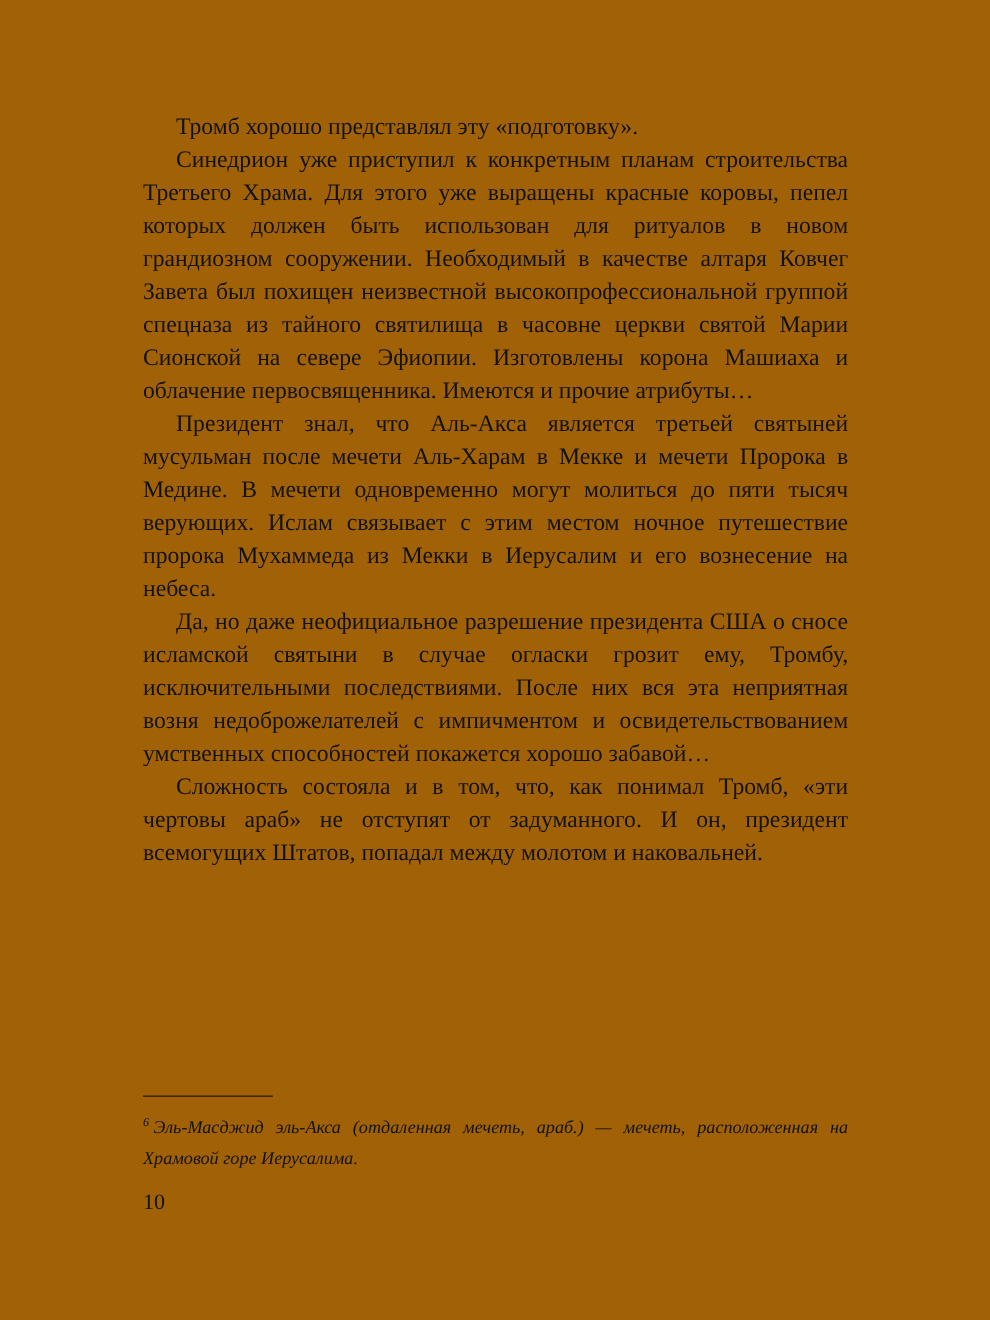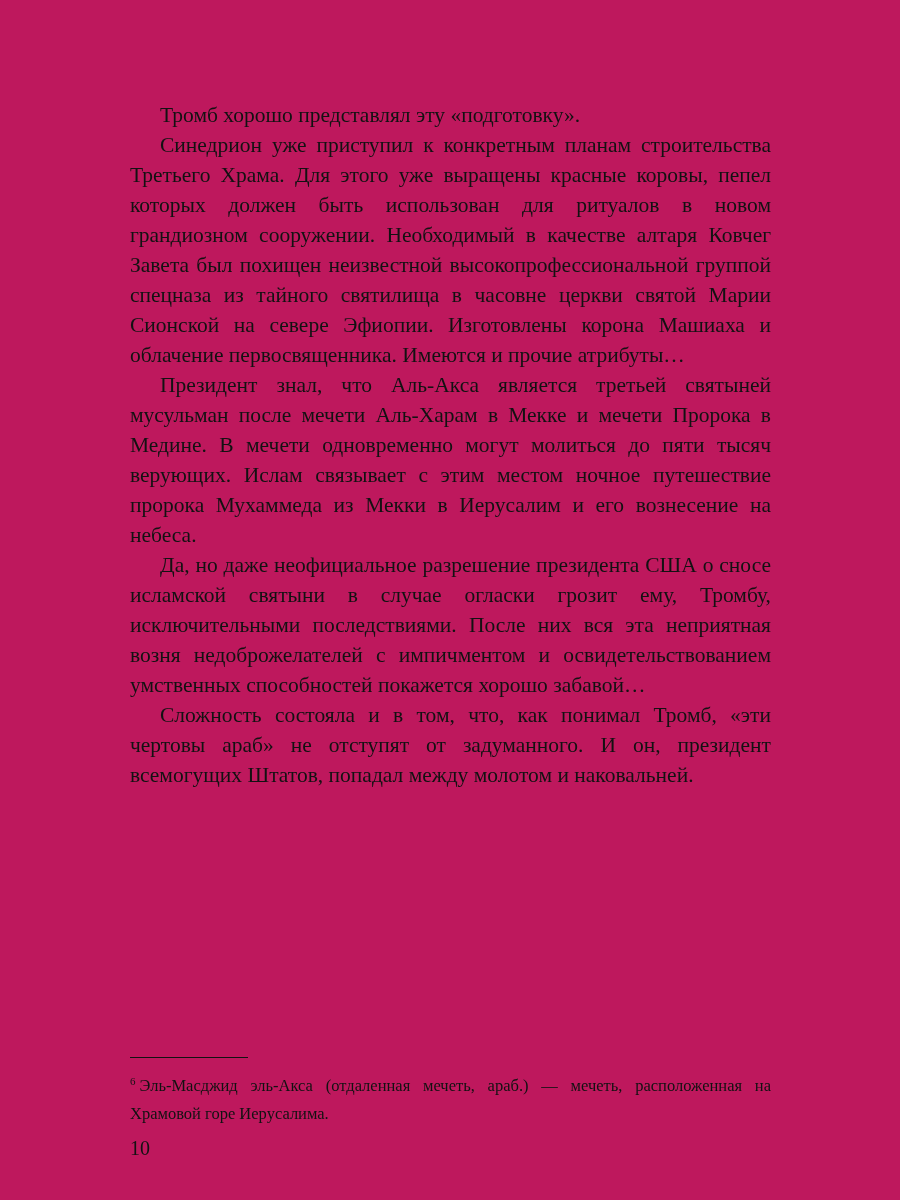--- a/index.html
+++ b/index.html
@@ -4,21 +4,21 @@
 <style>
   html, body {
     margin: 0;
     padding: 0;
     background: #ffffff;
   }
   .page {
     position: relative;
     width: 900px;
     height: 1200px;
-    background: #be185d;
+    background: #a16207;
     color: #121212;
     font-family: "Liberation Serif", "DejaVu Serif", serif;
     overflow: hidden;
   }
   .text-block {
     position: absolute;
     left: 130px;
     top: 100px;
     width: 641px;
     font-size: 21.5px;
@@ -33,22 +33,23 @@
     text-indent: 30px;
   }
   sup.note-ref {
     font-size: 13px;
     line-height: 0;
     vertical-align: super;
   }
   .footnote-area {
     position: absolute;
     left: 130px;
-    top: 1057px;
+    top: 996px;
     width: 641px;
+    font-style: italic;
   }
   .footnote-rule {
     width: 118px;
     height: 0;
     border-top: 1px solid #121212;
     margin-bottom: 14px;
   }
   .footnote-text {
     margin: 0;
     font-size: 16.5px;
@@ -57,21 +58,21 @@
     hyphens: auto;
     -webkit-hyphens: auto;
   }
   .footnote-text sup.note-ref {
     font-size: 11px;
     margin-right: 4px;
   }
   .page-number {
     position: absolute;
     left: 130px;
-    top: 1135px;
+    top: 1080px;
     font-size: 20px;
     line-height: 26px;
   }
 </style>
 </head>
 <body>
 
 <div class="page">
 
   <div class="text-block">

